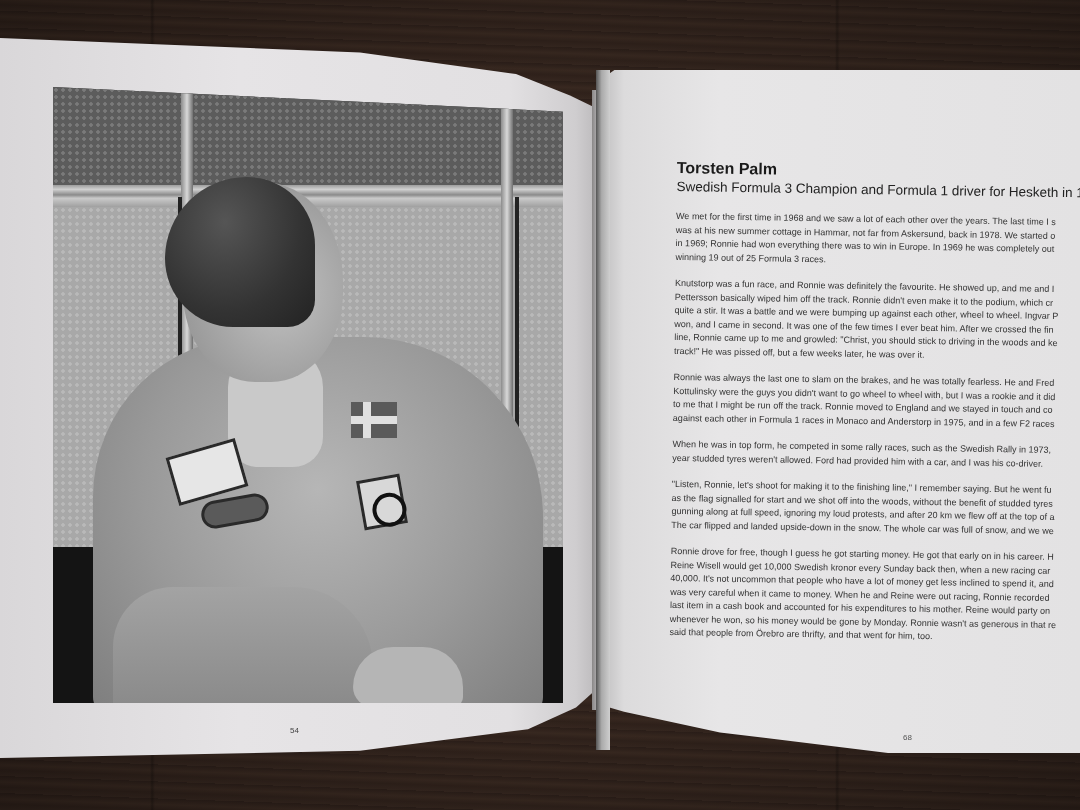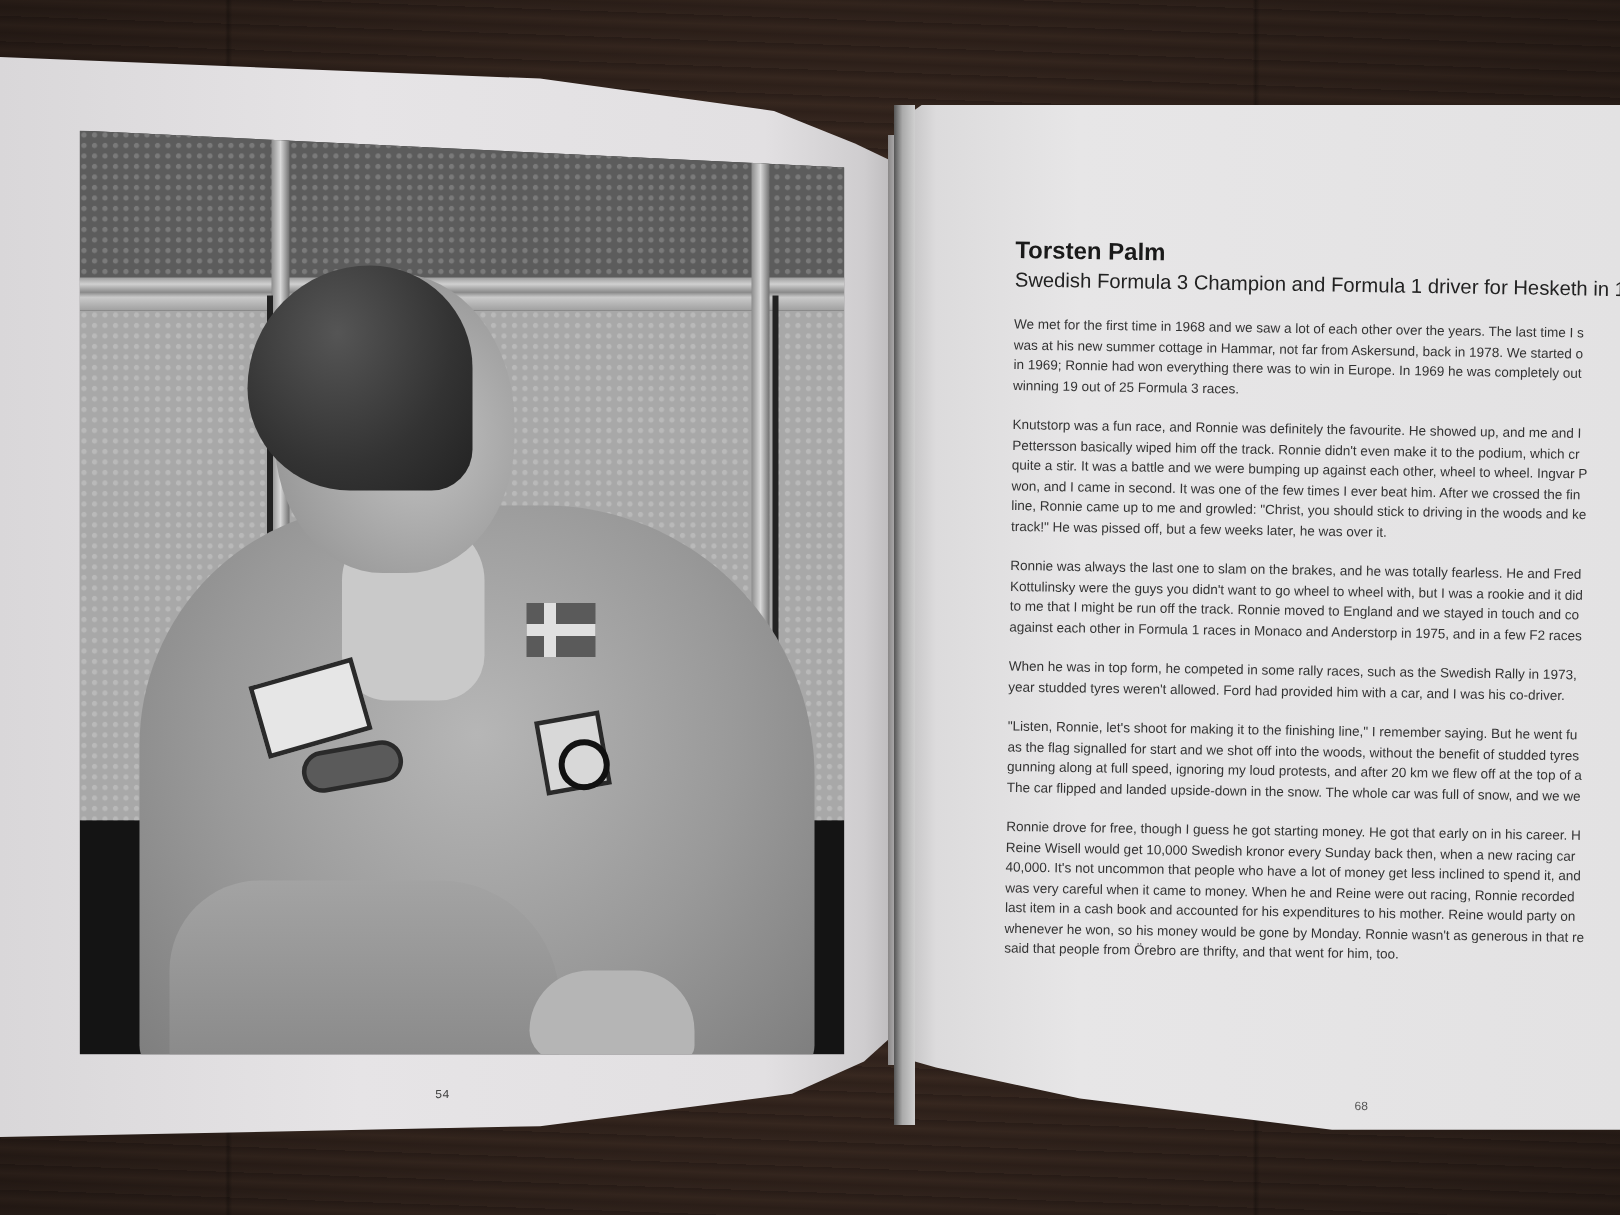--- a/index.html
+++ b/index.html
@@ -93,21 +93,21 @@
     position: absolute; border: 3px solid #2a2a2a; background: #d8d8d8;
   }
   .patch.bear { left: 118px; top: 360px; width: 72px; height: 50px; transform: rotate(-16deg); background: #e6e6e6; }
   .patch.atlas { left: 148px; top: 410px; width: 68px; height: 28px; border-radius: 14px; background: #5a5a5a; transform: rotate(-10deg); }
   .patch.flag { left: 298px; top: 315px; width: 46px; height: 36px; background: linear-gradient(90deg,#5a5a5a 0 12px,#e0e0e0 12px 20px,#5a5a5a 20px); border: none; }
   .patch.flag::after { content:""; position:absolute; left:0; top:14px; width:100%; height:8px; background:#e0e0e0; }
   .patch.badge { left: 307px; top: 390px; width: 44px; height: 50px; transform: rotate(-10deg); }
   .patch.badge::after { content:""; position:absolute; left:8px; top:14px; width:26px; height:26px; border:4px solid #111; border-radius:50%; }
   .page-number-left {
     position: absolute; left: 290px; top: 726px;
-    font-size: 8px; color: #444; font-family: Liberation Mono, monospace;
+    font-size: 8px; color: #444;
   }
 
   
   .page-right {
     position: absolute; left: 600px; top: 70px; width: 480px; height: 690px;
     background: linear-gradient(90deg, #bdbcbd 0%, #dcdbdc 5%, #e7e6e7 25%, #e3e2e3 100%);
     clip-path: polygon(0 1.5%, 3% 0, 100% 0, 100% 99%, 60% 99%, 25% 96%, 5% 93%, 0 92%);
   }
   .gutter {
     position: absolute; left: 596px; top: 70px; width: 14px; height: 680px;

